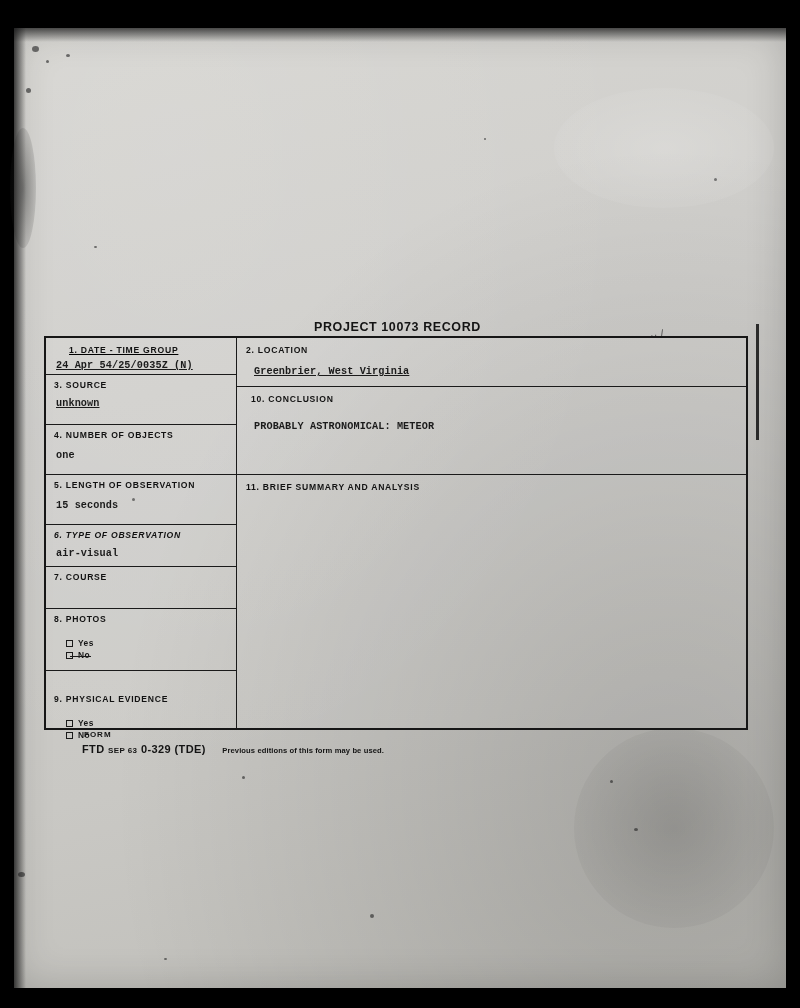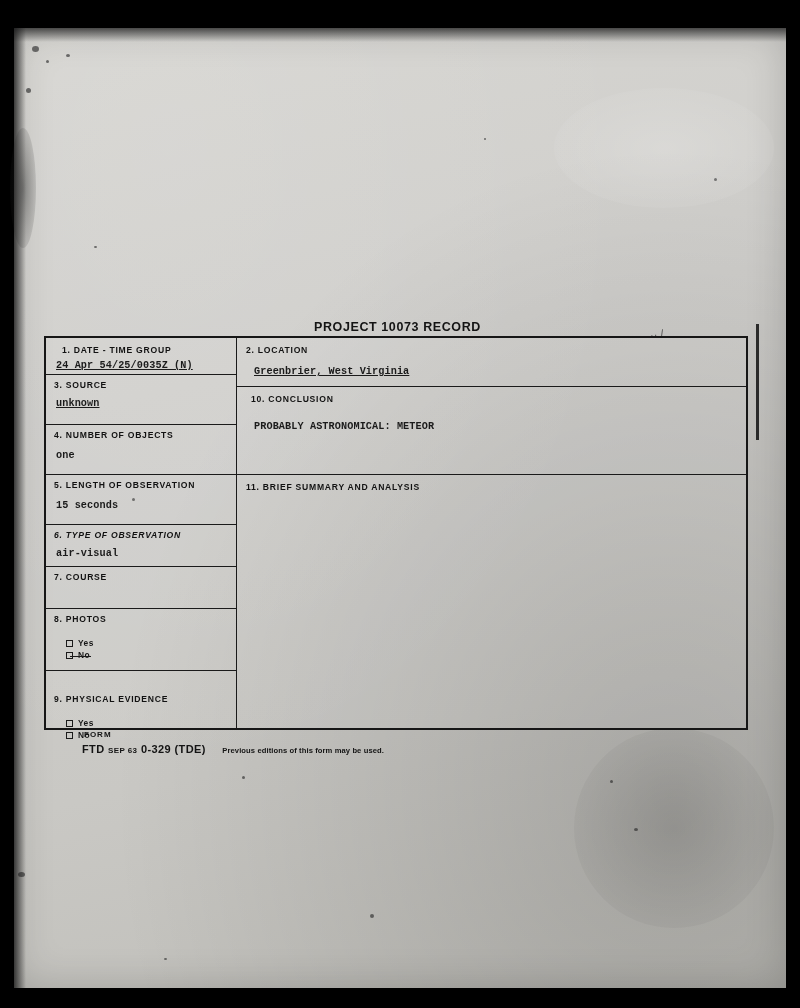--- a/index.html
+++ b/index.html
@@ -250,21 +250,21 @@
     <div class="row-line" style="top:136px;width:190px;"></div>
     <div class="row-line" style="top:186px;width:190px;"></div>
     <div class="row-line" style="top:228px;width:190px;"></div>
     <div class="row-line" style="top:270px;width:190px;"></div>
     <div class="row-line" style="top:332px;width:190px;"></div>
 
     <div class="row-line" style="top:48px;left:190px;width:510px;"></div>
     <div class="row-line" style="top:136px;left:190px;width:510px;"></div>
     <div id="col-line"></div>
 
-    <div class="cell" style="left:16px;top:7px;">
+    <div class="cell" style="left:23px;top:7px;text-decoration:underline;">
       <div class="lbl">1. DATE - TIME GROUP</div>
     </div>
     <div class="cell" style="left:10px;top:22px;">
       <div class="typed u">24 Apr 54/25/0035Z (N)</div>
     </div>
 
     <div class="cell" style="left:200px;top:7px;">
       <div class="lbl">2. LOCATION</div>
     </div>
     <div class="cell" style="left:208px;top:28px;">

